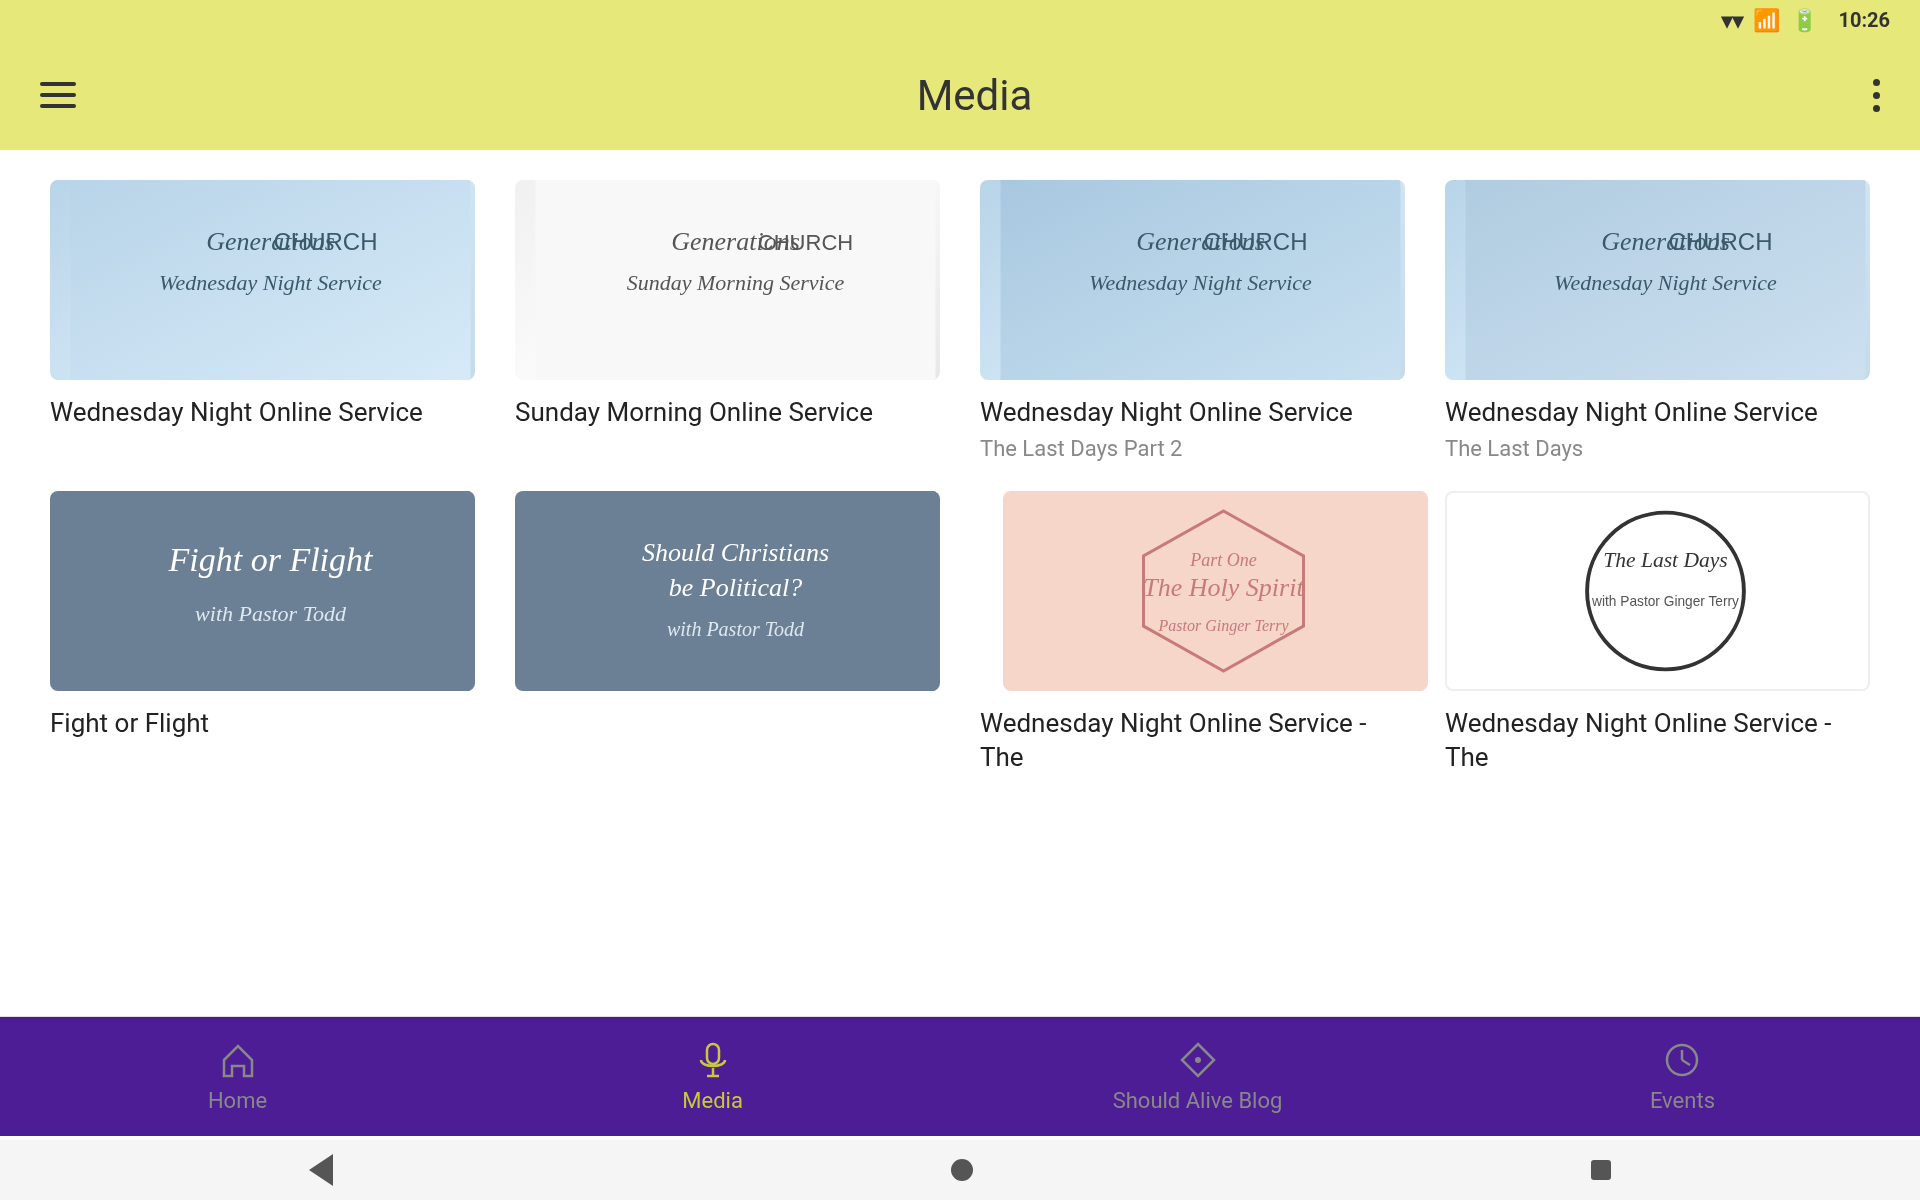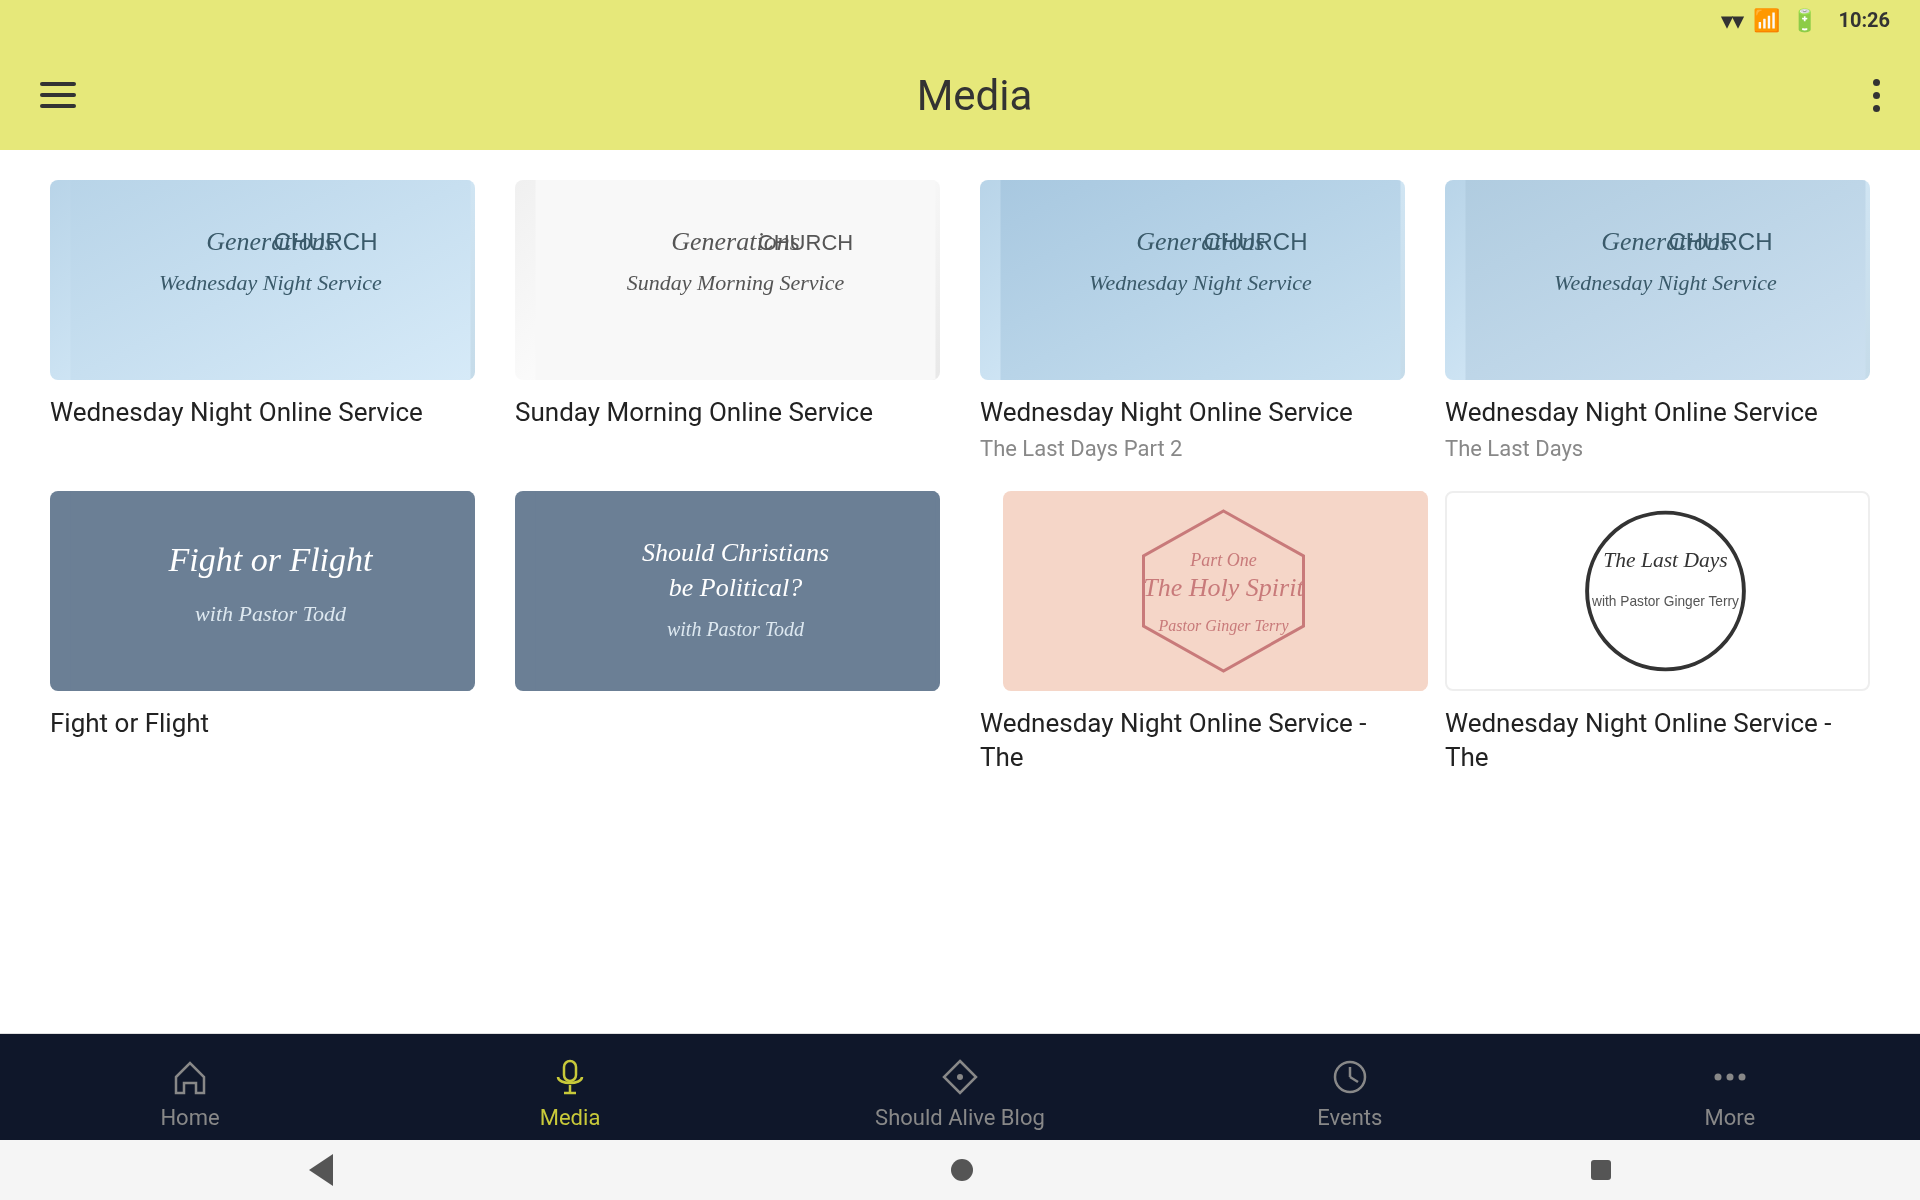--- a/index.html
+++ b/index.html
@@ -142,25 +142,25 @@
 
     
     .thumb-svg {
       width: 100%;
       height: 100%;
     }
 
     
     .bottom-nav {
       position: fixed;
-      bottom: 47px;
+      bottom: 64px;
       left: 0;
       right: 0;
       height: 120px;
-      background: #0f172a;
+      background: #4c1d95;
       border-top: 1px solid #e0e0e0;
       display: flex;
       align-items: center;
       justify-content: space-around;
     }
     .nav-item {
       display: flex;
       flex-direction: column;
       align-items: center;
       gap: 8px;
@@ -396,28 +396,20 @@
 
   <div class="nav-item">
     <svg width="40" height="40" viewBox="0 0 40 40" fill="none">
       <circle cx="20" cy="20" r="15" stroke="#888" stroke-width="2.5"></circle>
       <line x1="20" y1="10" x2="20" y2="20" stroke="#888" stroke-width="2.5"></line>
       <line x1="20" y1="20" x2="28" y2="25" stroke="#888" stroke-width="2.5"></line>
     </svg>
     <span class="nav-label">Events</span>
   </div>
 
-  <div class="nav-item">
-    <svg width="40" height="40" viewBox="0 0 40 40" fill="none">
-      <circle cx="8" cy="20" r="3.5" fill="#888"></circle>
-      <circle cx="20" cy="20" r="3.5" fill="#888"></circle>
-      <circle cx="32" cy="20" r="3.5" fill="#888"></circle>
-    </svg>
-    <span class="nav-label">More</span>
-  </div>
 
 </div>
 
 <div class="system-nav">
   <div class="sys-nav-btn">
     <div class="triangle-left"></div>
   </div>
   <div class="sys-nav-btn">
     <div class="circle-home"></div>
   </div>

